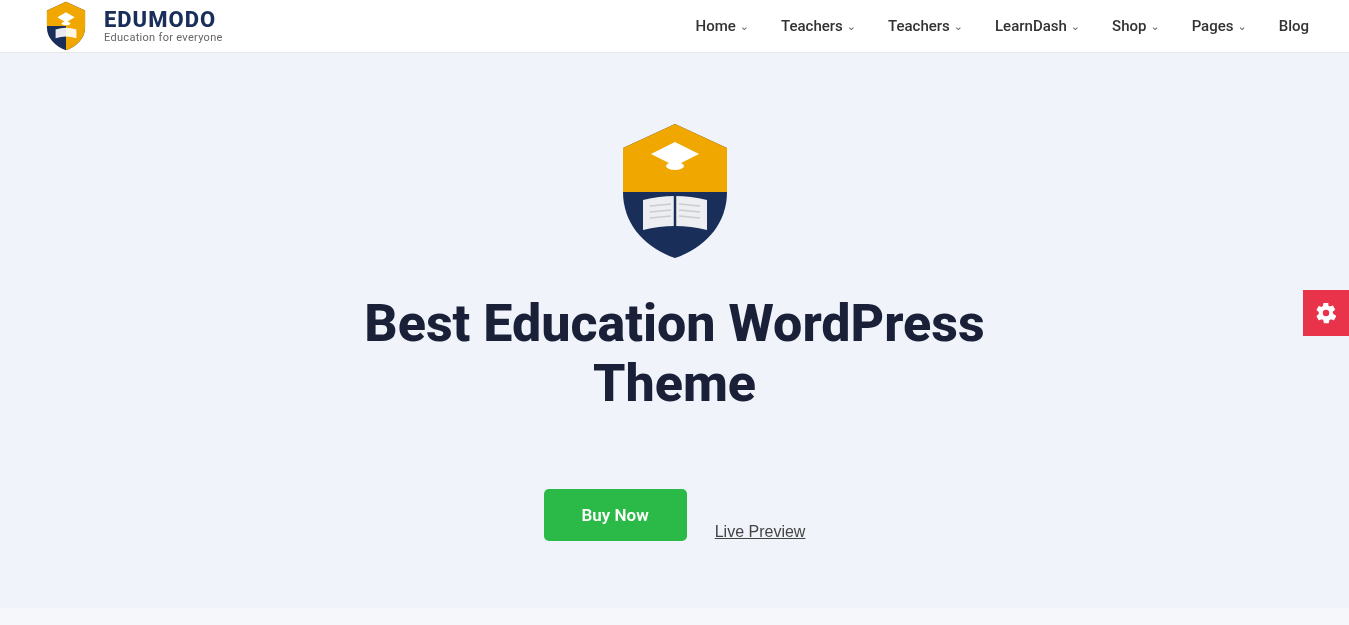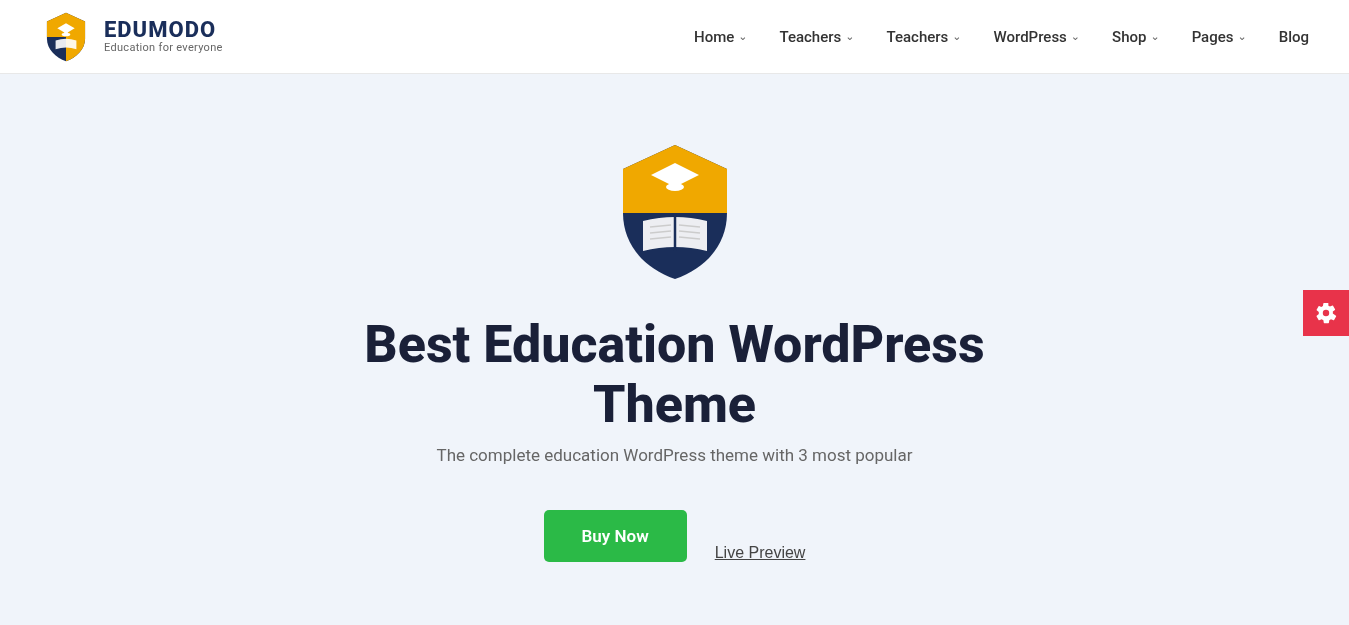--- a/index.html
+++ b/index.html
@@ -13,21 +13,21 @@
       background: #f5f7fa;
       min-height: 625px;
       width: 1349px;
     }
 
     
     .navbar {
       background: #ffffff;
       border-bottom: 1px solid #e8e8e8;
       padding: 0 40px;
-      height: 74px;
+      height: 53px;
       display: flex;
       align-items: center;
       justify-content: space-between;
       position: relative;
       z-index: 10;
     }
 
     .logo-area {
       display: flex;
       align-items: center;
@@ -209,21 +209,21 @@
       </a>
     </li>
     <li>
       <a href="#">
         <span>Teachers</span>
         <span class="chevron">⌄</span>
       </a>
     </li>
     <li>
       <a href="#">
-        <span>WordPress</span>
+        <span>LearnDash</span>
         <span class="chevron">⌄</span>
       </a>
     </li>
     <li>
       <a href="#">
         <span>Shop</span>
         <span class="chevron">⌄</span>
       </a>
     </li>
     <li>
@@ -262,21 +262,21 @@
 
       <line x1="64" y1="84" x2="85" y2="86" stroke="#ccc" stroke-width="1.5"></line>
       <line x1="64" y1="90" x2="85" y2="92" stroke="#ccc" stroke-width="1.5"></line>
       <line x1="64" y1="96" x2="85" y2="98" stroke="#ccc" stroke-width="1.5"></line>
     </svg>
   </div>
 
   <h1 class="hero-title">Best Education WordPress Theme</h1>
 
   <p class="hero-description">
-    <span>The complete education WordPress theme with 3 most popular</span><br>
+    <br>
   </p>
 
   <div class="hero-buttons">
     <a href="#" class="btn-buy-now">Buy Now</a>
     <button class="btn-live-preview">Live Preview</button>
   </div>
 </section>
 
 <button class="settings-btn" title="Settings">
   <svg viewBox="0 0 24 24" xmlns="http://www.w3.org/2000/svg">

